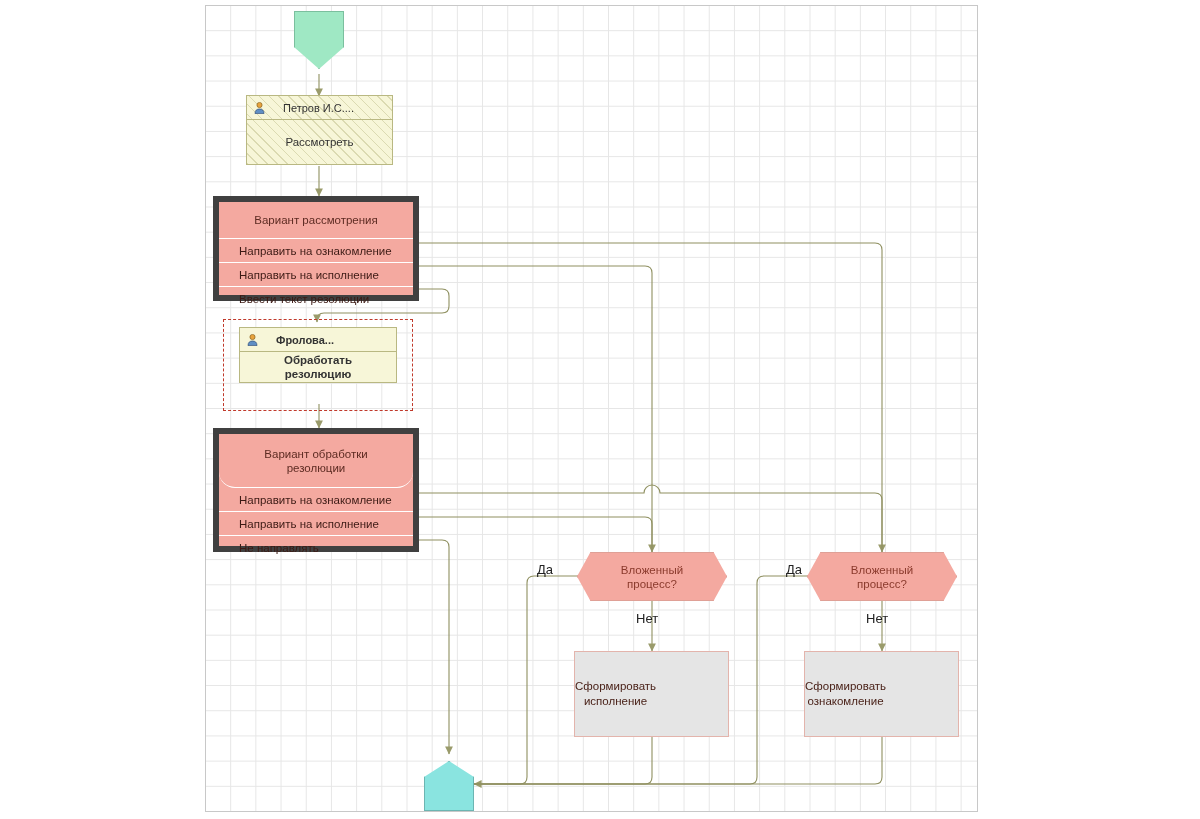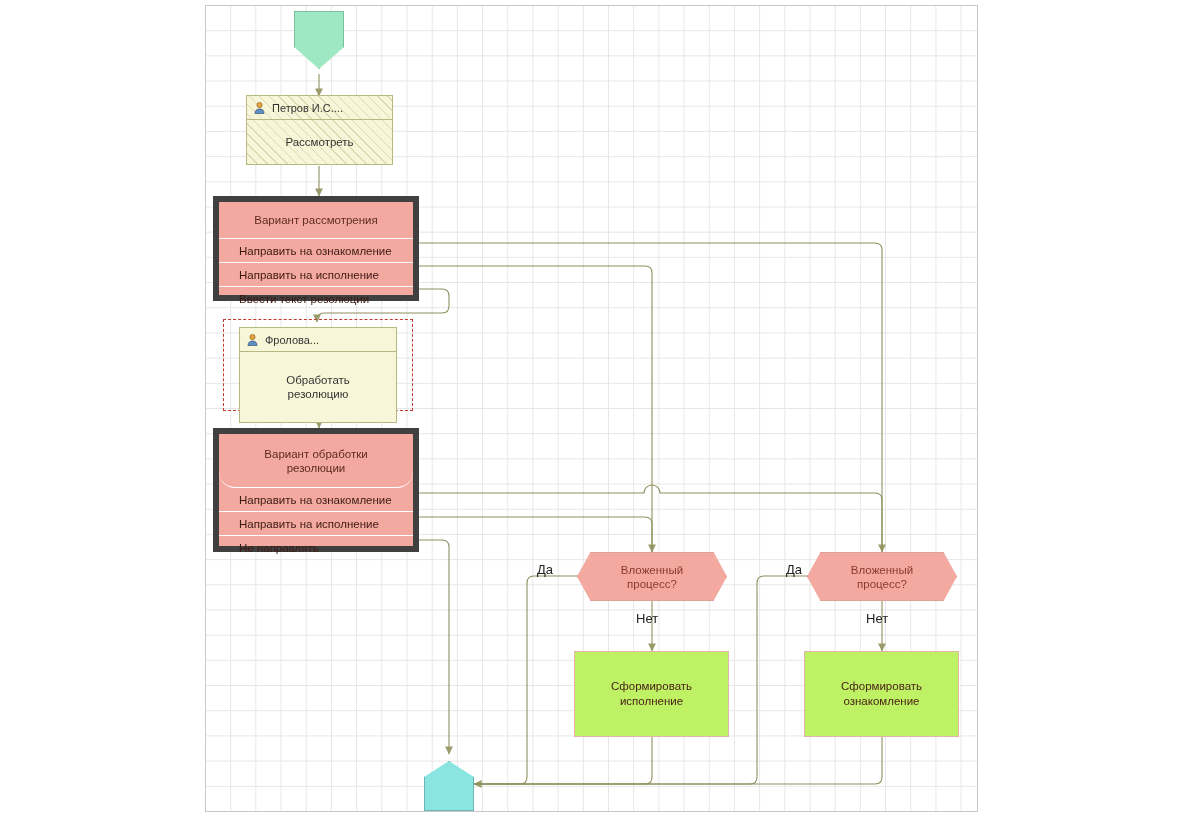--- a/index.html
+++ b/index.html
@@ -44,21 +44,21 @@
   }
   .task.hatched{
     background-color:#f7f6d8;
     background-image:repeating-linear-gradient(45deg,
       rgba(185,184,130,.45) 0px,rgba(185,184,130,.45) 1px,
       transparent 1px,transparent 7px);
   }
   .task-hdr{
     height:23px;flex:0 0 23px;
     border-bottom:1px solid #b9b882;
-    display:flex;align-items:center;gap:7px;
+    display:flex;align-items:center;gap:18px;
     padding-left:7px;
     font-size:11px;color:#333;
   }
   .task-body{
     flex:1;display:flex;align-items:center;justify-content:center;
     text-align:center;font-size:11.5px;color:#333;line-height:14px;
     padding:0 18px;
   }
   .user-ico{width:11px;height:12px;display:block;flex:0 0 11px;}
 
@@ -94,23 +94,23 @@
   .hexa{
     background:#f4a9a0;
     border:1px solid #dfa096;
     clip-path:polygon(9% 0%,91% 0%,100% 50%,91% 100%,9% 100%,0% 50%);
     display:flex;align-items:center;justify-content:center;
     text-align:center;font-size:11.5px;color:#8a3a2c;line-height:14px;
   }
 
   
   .pbox{
-    background:#bef264;
+    background:#e5e5e5;
     border:1px solid #e3b4ac;
-    display:flex;align-items:center;justify-content:center;
+    display:flex;align-items:center;
     text-align:center;font-size:11.5px;color:#4a2219;line-height:15px;
   }
 
   
   .elabel{
     position:absolute;font-size:13px;color:#222;
     background:transparent;white-space:nowrap;
   }
 </style>
 </head>
@@ -180,21 +180,21 @@
 
   <div class="node optblock" style="left:7px;top:190px;width:206px;height:105px;">
     <div class="opt-title" style="height:36px;flex:0 0 36px;">Вариант рассмотрения</div>
     <div class="opt-row">Направить на ознакомление</div>
     <div class="opt-row">Направить на исполнение</div>
     <div class="opt-row">Ввести текст резолюции</div>
   </div>
 
   <div class="sel-box" style="left:17px;top:313px;width:190px;height:92px;"></div>
 
-  <div class="node task" style="left:33px;top:321px;width:158px;height:96px;">
+  <div class="node task" style="left:33px;top:321px;width:158px;height:56px;font-weight:bold;">
     <div class="task-hdr">
       <svg class="user-ico" viewBox="0 0 11 12">
         <circle cx="5.5" cy="3" r="2.6" fill="#e8a33d" stroke="#8a6420" stroke-width=".7"></circle>
         <path d="M1,11.6 C1,8.2 3,7 5.5,7 C8,7 10,8.2 10,11.6 z" fill="#5f8ec4" stroke="#2f4f7a" stroke-width=".7"></path>
       </svg>
       <span>Фролова...</span>
     </div>
     <div class="task-body">
       <span>
         <span>Обработать</span><br>

